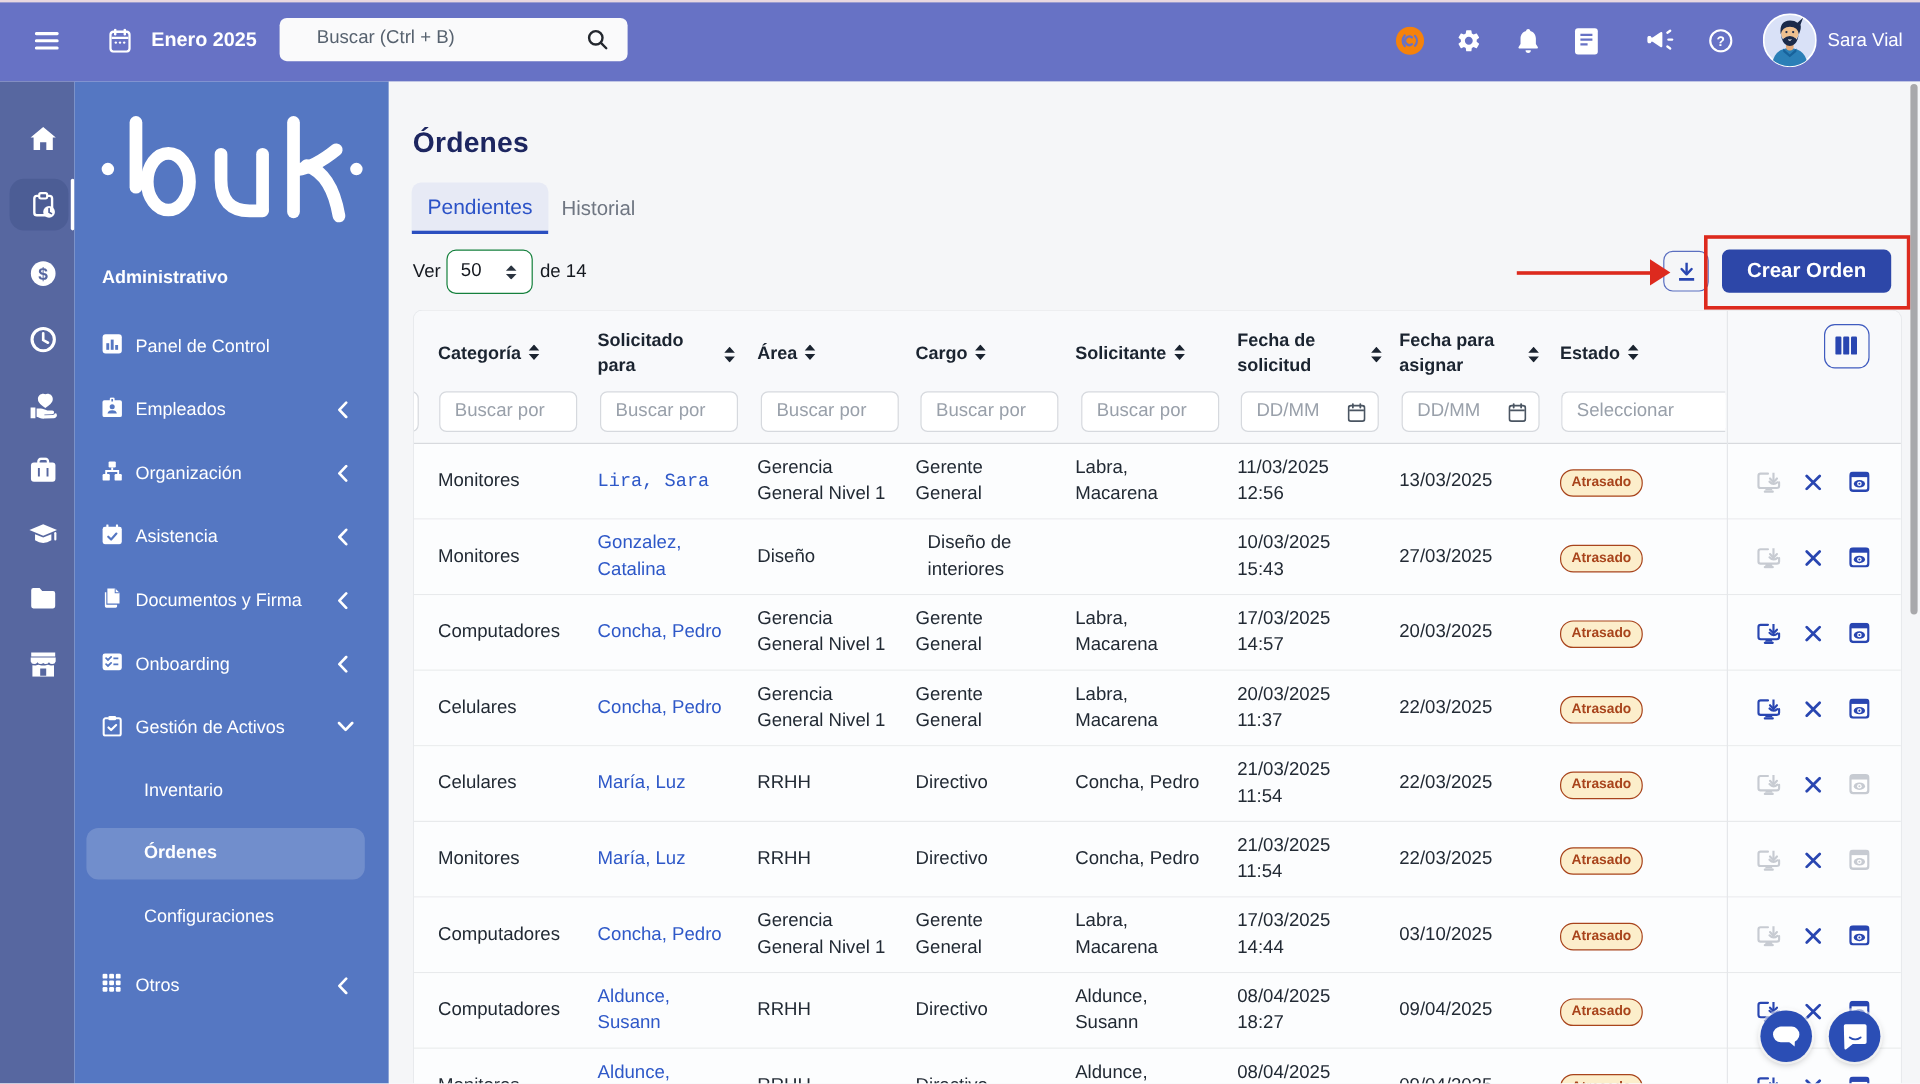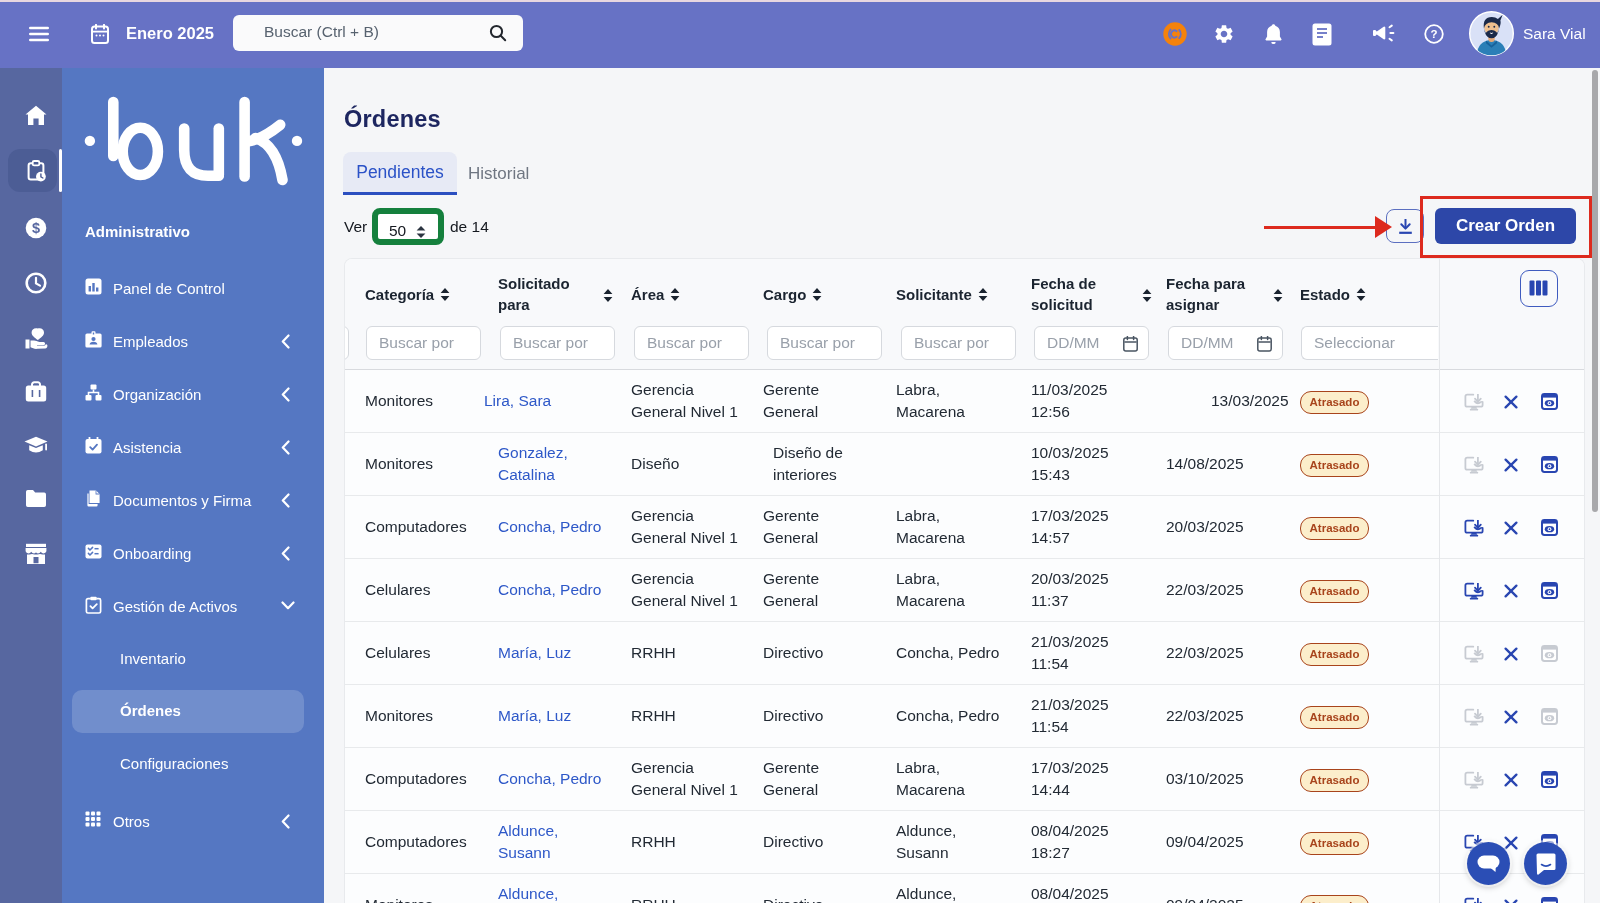--- a/index.html
+++ b/index.html
@@ -22,21 +22,21 @@
   .mi .ic { position:absolute; left:23px; top:1px; }
   .mi .chev { position:absolute; left:219px; top:4px; }
   .sub { position:absolute; left:120px; color:#FFF; font-size:15px; }
   #ordsel { position:absolute; left:72px; top:690px; width:232px; height:43px; background:rgba(255,255,255,.17); border-radius:10px; }
   
   #main { position:absolute; left:324px; top:68px; width:1276px; height:835px; background:#F5F6F8; }
   #title { position:absolute; left:344px; top:106px; font-size:23.5px; font-weight:bold; color:#1D2660; letter-spacing:.2px; }
   #tabPend { position:absolute; left:343px; top:152px; width:114px; height:43px; background:#E7EAF5; border-radius:8px 8px 0 0; border-bottom:3px solid #2B4FC0; color:#2B52C7; font-size:17.5px; text-align:center; line-height:40px; }
   #tabHist { position:absolute; left:468px; top:152px; color:#6F7682; font-size:17px; line-height:43px; }
   #verlbl { position:absolute; left:344px; top:218px; font-size:15.5px; color:#14181F; }
-  #versel { position:absolute; left:372px; top:208px; width:71.5px; height:36.5px; background:#FFF; border:6px solid #15803d; border-radius:8px; }
+  #versel { position:absolute; left:372px; top:208px; width:71.5px; height:36.5px; background:#FFF; border:1px solid #15803d; border-radius:8px; }
   #versel span { position:absolute; left:11px; top:8px; font-size:15.5px; color:#14181F; }
   #delbl { position:absolute; left:450px; top:218px; font-size:15.5px; color:#14181F; }
   #dlbtn { position:absolute; left:1386px; top:209px; width:38px; height:34px; border:1px solid #5B6FC0; border-radius:8px; }
   #crear { position:absolute; left:1435px; top:208px; width:141px; height:36px; background:#2D47A8; border-radius:6px; color:#FFF; font-size:17px; font-weight:bold; text-align:center; line-height:36px; }
   
   #redline { position:absolute; left:1264px; top:226px; width:113px; height:2.5px; background:#DD2A1E; }
   #redtri { position:absolute; left:1375px; top:216px; width:0; height:0; border-left:17px solid #DD2A1E; border-top:11px solid transparent; border-bottom:11px solid transparent; }
   #redbox { position:absolute; left:1420px; top:196px; width:172px; height:62px; border:3.5px solid #DD2A1E; }
   
   #card { position:absolute; left:344px; top:258px; width:1241px; height:645px; background:#FCFDFE; border:1px solid #E8EAED; border-bottom:none; border-radius:8px 8px 0 0; overflow:hidden; }
@@ -383,39 +383,39 @@
           <rect x="0.8" y="2" width="13.4" height="13" rx="2" fill="none" stroke="#4A5562" stroke-width="1.5"></rect>
           <line x1="4.4" y1="0.6" x2="4.4" y2="3.6" stroke="#4A5562" stroke-width="1.5" stroke-linecap="round"></line>
           <line x1="10.6" y1="0.6" x2="10.6" y2="3.6" stroke="#4A5562" stroke-width="1.5" stroke-linecap="round"></line>
           <line x1="1.4" y1="6" x2="13.6" y2="6" stroke="#4A5562" stroke-width="1.4"></line>
         </svg></div>
     <div class="finput" style="left:956px;width:137px;border-radius:6px 0 0 6px;border-right:none;">Seleccionar</div>
   </div>
   <div id="rows">
 <div class="row" style="top:111px;">
   <div class="cell" style="left:20px;">Monitores</div>
-  <div class="cell" style="left:139px;">
+  <div class="cell" style="left:153px;font-family:Liberation Mono, monospace;">
           <a>Lira, Sara</a>
         </div>
   <div class="cell" style="left:286px;">Gerencia<br>General Nivel 1</div>
   <div class="cell" style="left:418px;">Gerente<br>General</div>
   <div class="cell" style="left:551px;">Labra,<br>Macarena</div>
   <div class="cell" style="left:686px;">11/03/2025<br>12:56</div>
-  <div class="cell" style="left:866px;">13/03/2025</div>
+  <div class="cell" style="left:821px;">13/03/2025</div>
   <div class="badge">Atrasado</div>
 </div>
 <div class="row" style="top:174px;">
   <div class="cell" style="left:20px;">Monitores</div>
   <div class="cell" style="left:153px;">
           <a>Gonzalez,<br>Catalina</a>
         </div>
   <div class="cell" style="left:286px;">Diseño</div>
   <div class="cell" style="left:418px;margin-left:10px;">Diseño de<br>interiores</div>
   <div class="cell" style="left:686px;">10/03/2025<br>15:43</div>
-  <div class="cell" style="left:821px;">14/08/2025</div>
+  <div class="cell" style="left:821px;">27/03/2025</div>
   <div class="badge">Atrasado</div>
 </div>
 <div class="row" style="top:237px;">
   <div class="cell" style="left:20px;">Computadores</div>
   <div class="cell" style="left:153px;">
           <a>Concha, Pedro</a>
         </div>
   <div class="cell" style="left:286px;">Gerencia<br>General Nivel 1</div>
   <div class="cell" style="left:418px;">Gerente<br>General</div>
   <div class="cell" style="left:551px;">Labra,<br>Macarena</div>

